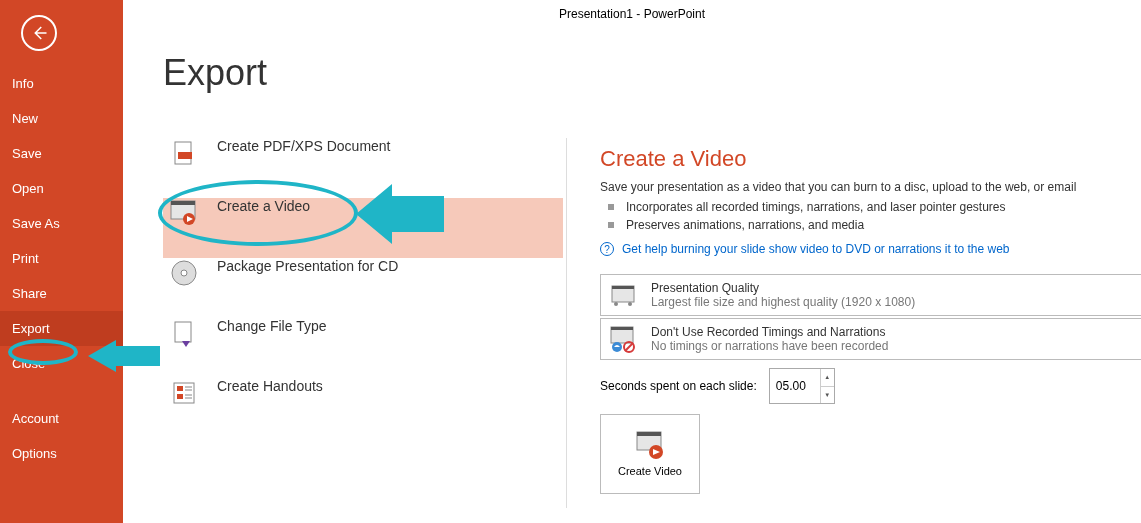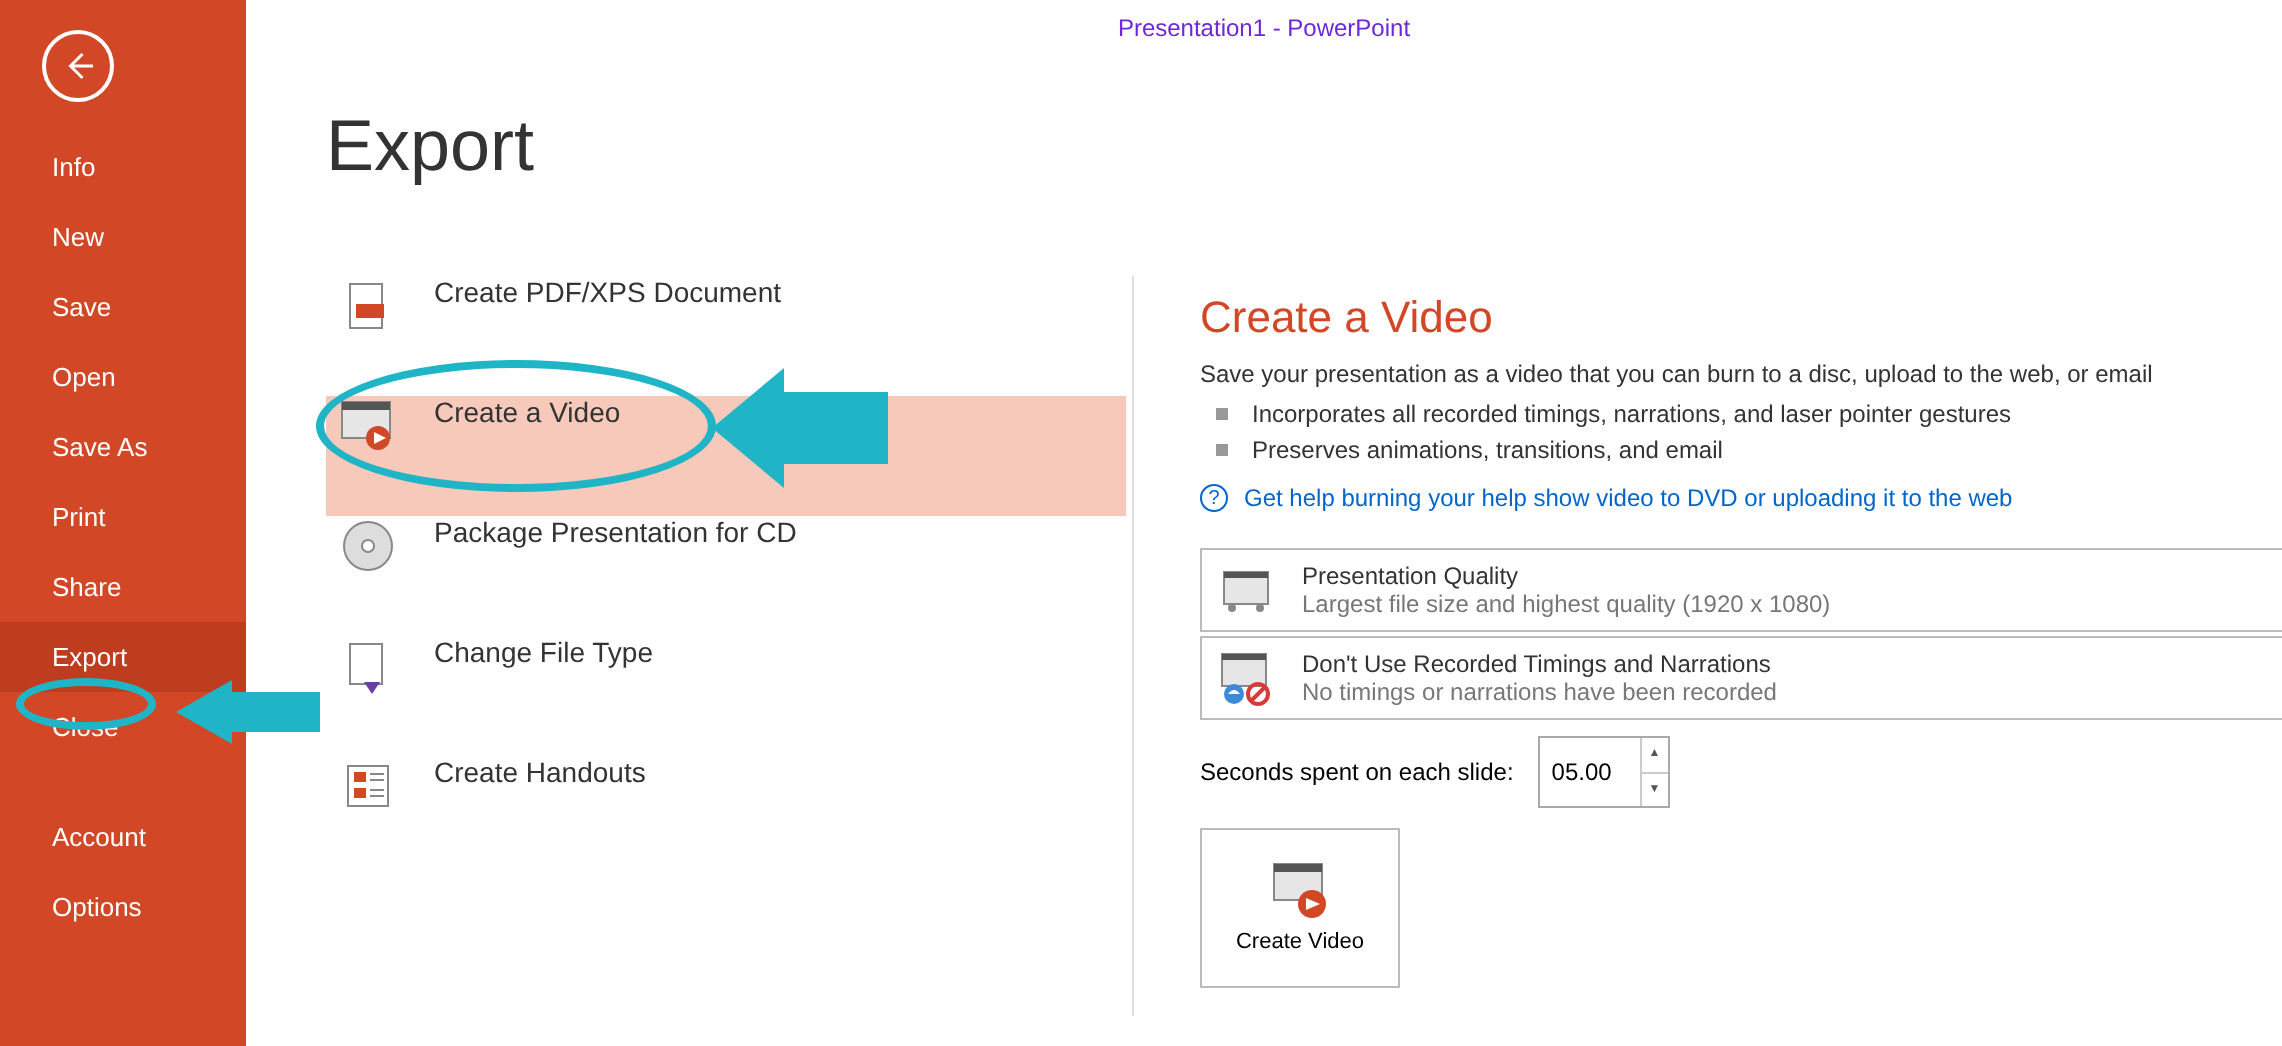--- a/index.html
+++ b/index.html
@@ -1,24 +1,24 @@
 <!DOCTYPE html>
 <html><head>
 <meta charset="utf-8">
 <style>
 * { box-sizing: border-box; margin: 0; padding: 0; font-family: "Segoe UI", Arial, sans-serif; }
 body { width: 1141px; height: 523px; overflow: hidden; background: #fff; position: relative; }
 
-.title-bar { position: absolute; top: 0; left: 123px; right: 0; height: 28px; display: flex; align-items: center; justify-content: center; font-size: 12px; color: #6d28d9; }
+.title-bar { position: absolute; top: 0; left: 123px; right: 0; height: 28px; display: flex; align-items: center; justify-content: center; font-size: 12px; color: #000000; }
 
 .sidebar { position: absolute; left: 0; top: 0; width: 123px; height: 523px; background: #d24726; color: #fff; }
 .back-btn { width: 36px; height: 36px; border: 2px solid #fff; border-radius: 50%; margin: 15px 0 15px 21px; display: flex; align-items: center; justify-content: center; cursor: pointer; }
 .back-btn svg { width: 18px; height: 18px; }
 .nav-items { display: flex; flex-direction: column; }
-.nav-item { padding: 10px 26px; font-size: 13px; cursor: pointer; }
+.nav-item { padding: 10px 12px; font-size: 13px; cursor: pointer; }
 .nav-item.active { background: #bf3d1f; }
 .nav-spacer { height: 20px; }
 
 .main { position: absolute; left: 123px; top: 28px; right: 0; bottom: 0; }
 .page-title { font-size: 36px; font-weight: 300; color: #333; margin: 24px 0 24px 40px; }
 
 .export-options { position: absolute; left: 40px; top: 110px; width: 400px; }
 .export-opt { display: flex; align-items: flex-start; height: 60px; padding-left: 6px; cursor: pointer; }
 .export-opt.selected { background: #f6c9ba; }
 .export-icon { width: 30px; height: 30px; margin-right: 18px; display: flex; align-items: center; justify-content: center; }
@@ -151,26 +151,26 @@
   <div class="details">
     <div class="details-title">Create a Video</div>
     <div class="details-desc">Save your presentation as a video that you can burn to a disc, upload to the web, or email</div>
     <div class="bullets">
       <div class="bullet">
           <div class="bullet-marker"></div>
           <span>Incorporates all recorded timings, narrations, and laser pointer gestures</span>
         </div>
       <div class="bullet">
           <div class="bullet-marker"></div>
-          <span>Preserves animations, transitions, and email</span>
+          <span>Preserves animations, narrations, and media</span>
         </div>
     </div>
     <div class="help-link">
       <div class="help-icon">?</div>
-      <span>Get help burning your help show video to DVD or uploading it to the web</span>
+      <span>Get help burning your slide show video to DVD or narrations it to the web</span>
     </div>
 
     <div class="dropdown">
       <div class="dropdown-icon">
         <svg width="28" height="26" viewBox="0 0 28 26">
             <rect x="2" y="4" width="22" height="16" fill="#e6e6e6" stroke="#888"></rect>
             <rect x="2" y="4" width="22" height="3" fill="#555"></rect>
             <circle cx="6" cy="22" r="2" fill="#888"></circle>
             <circle cx="20" cy="22" r="2" fill="#888"></circle>
           </svg>

